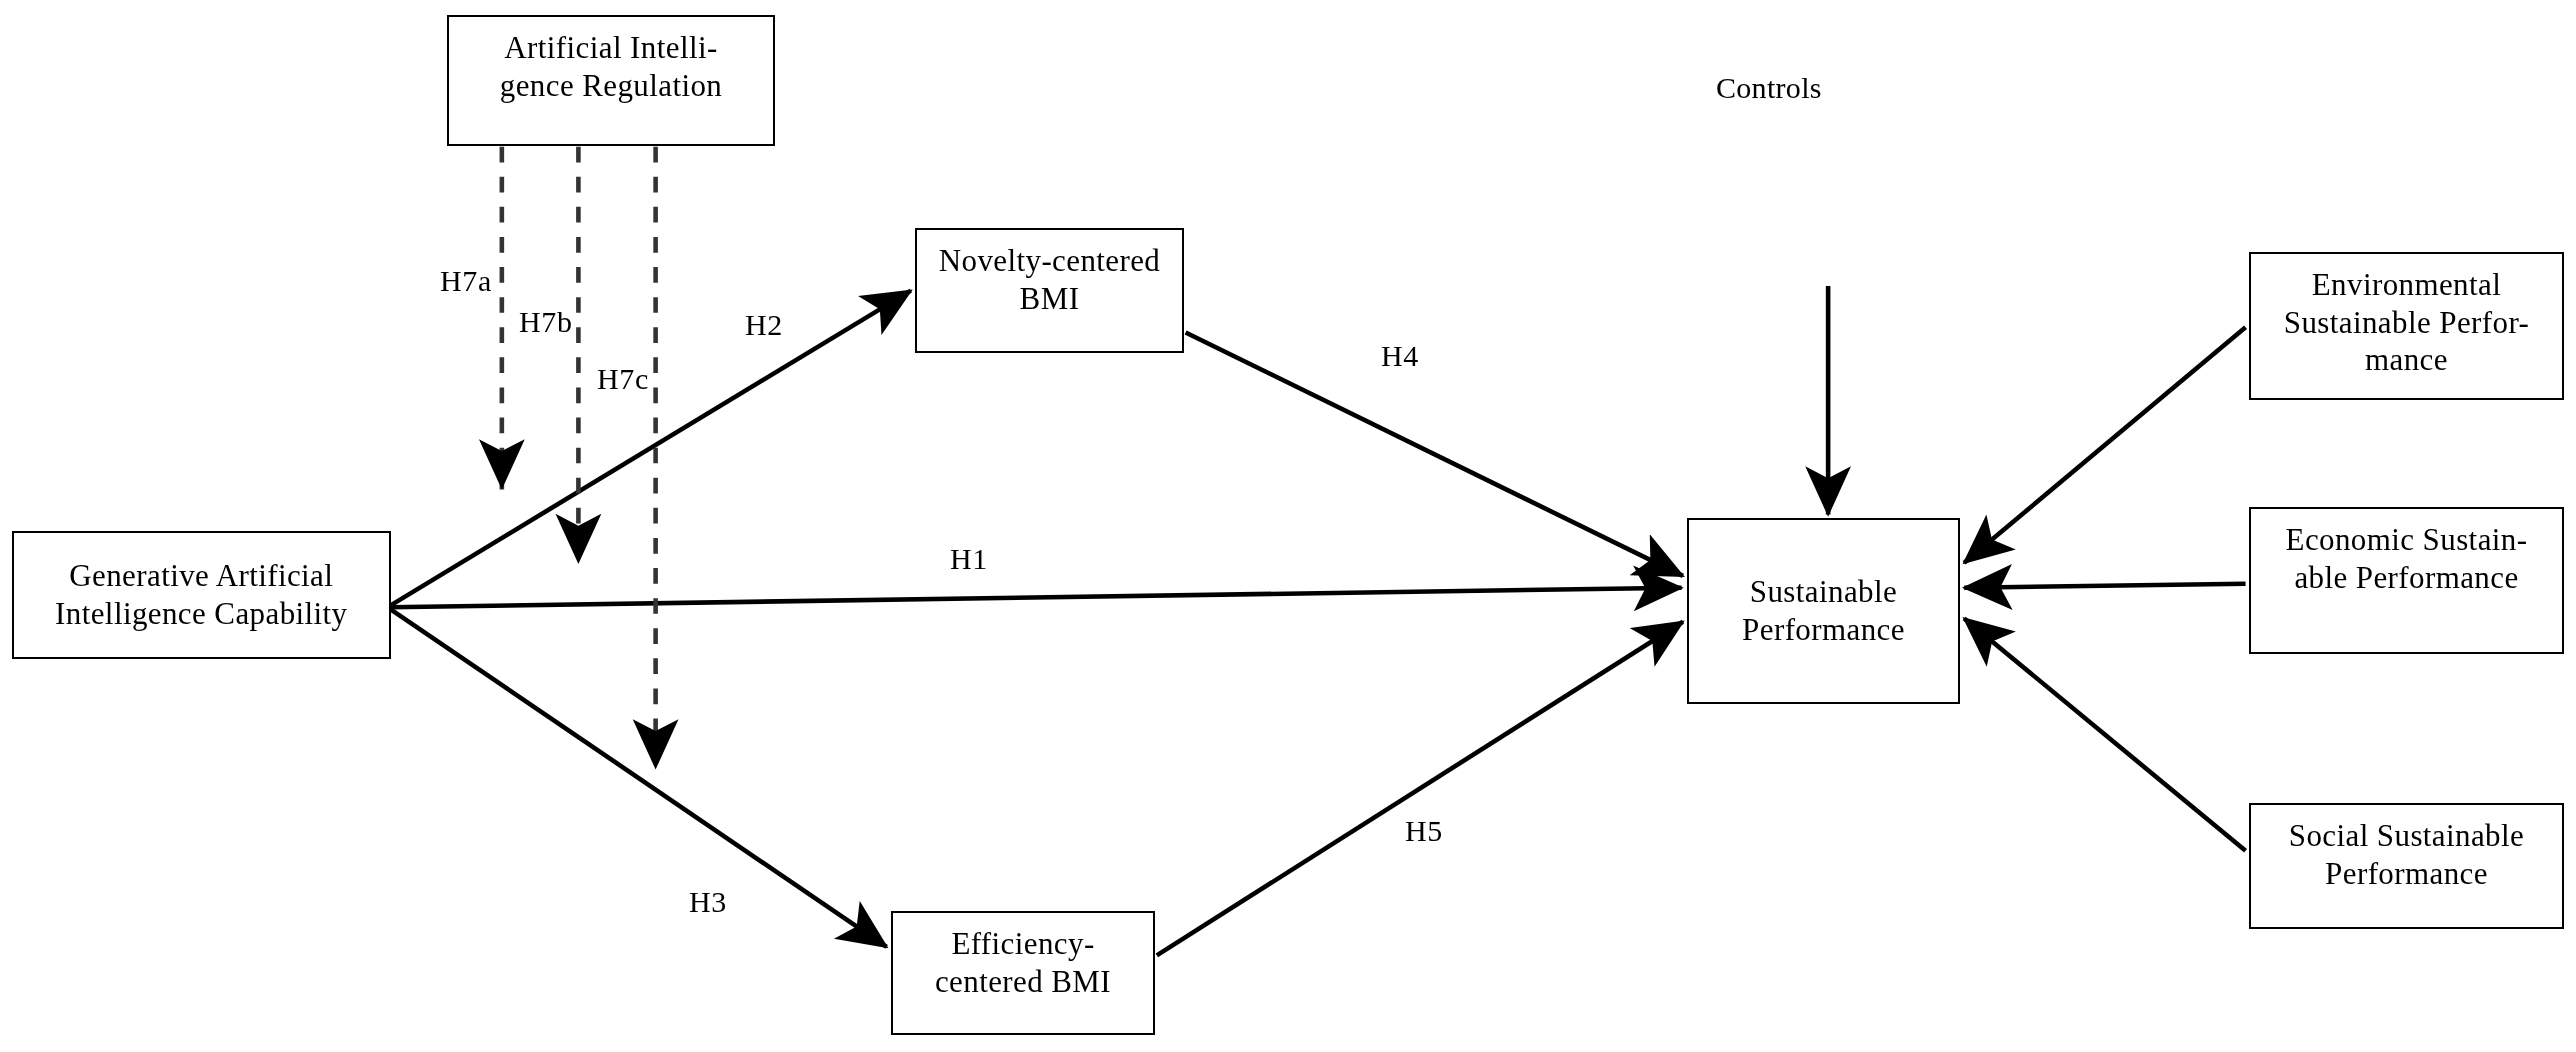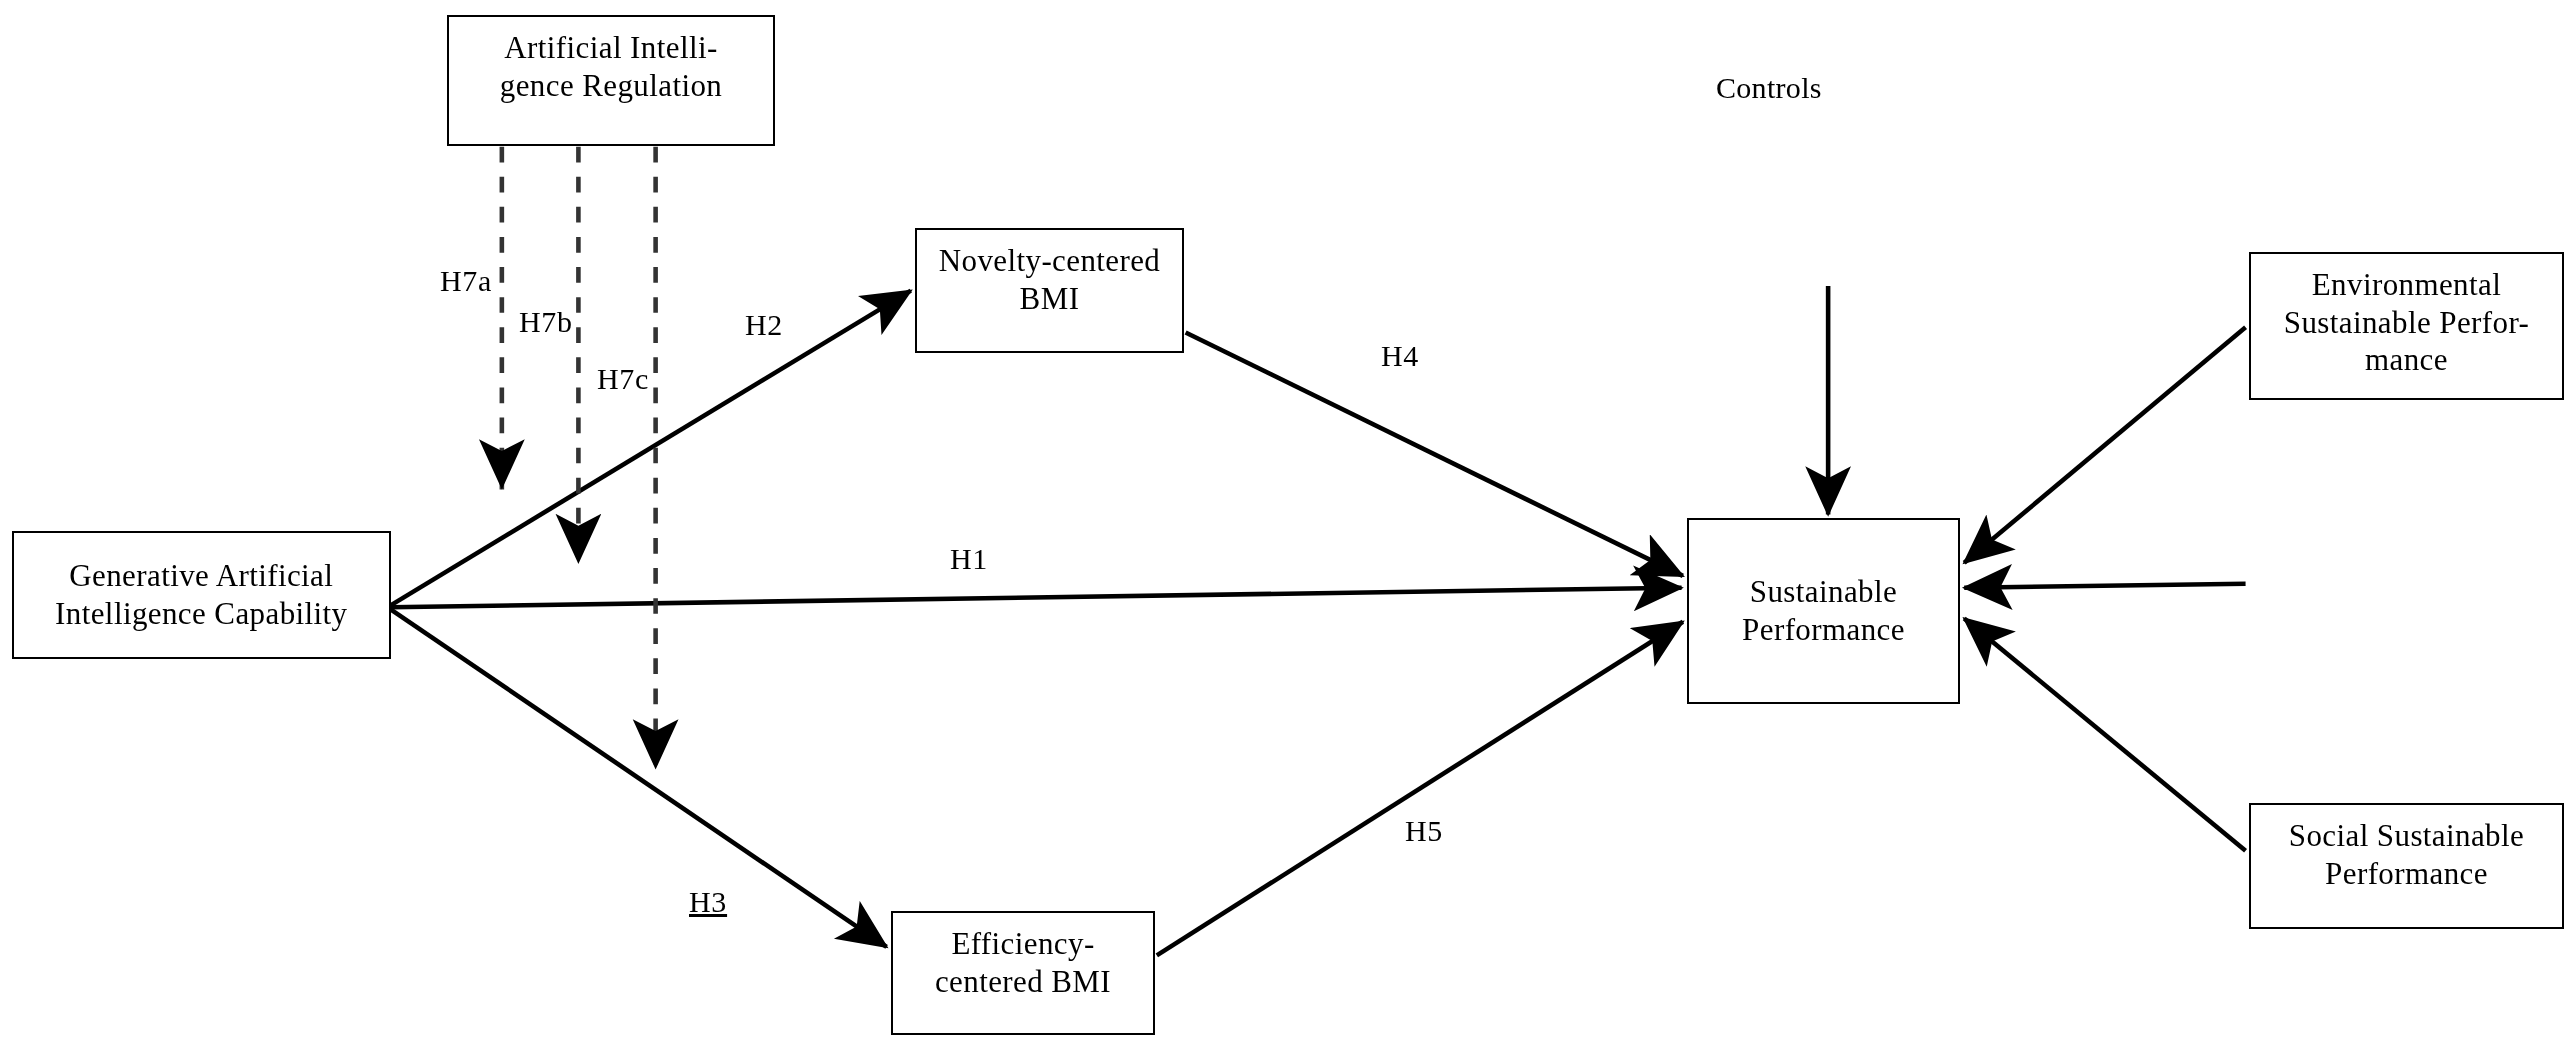--- a/index.html
+++ b/index.html
@@ -116,20 +116,24 @@
     <span>Sustainable
 Performance</span>
   </div>
 
   <div class="node" style="left:2249px; top:252px; width:315px; height:148px;">
     <span>Environmental
 Sustainable Perfor-
 mance</span>
   </div>
 
+  <div class="node" style="left:2249px; top:507px; width:315px; height:147px;">
+    <span>Economic Sustain-
+able Performance</span>
+  </div>
 
   <div class="node" style="left:2249px; top:803px; width:315px; height:126px;">
     <span>Social Sustainable
 Performance</span>
   </div>
 
   <div class="hlabel" style="left:440px; top:264px;text-align:center;">
     <span>H7a</span>
   </div>
   <div class="hlabel" style="left:519px; top:305px;">
@@ -137,21 +141,21 @@
   </div>
   <div class="hlabel" style="left:597px; top:362px;">
     <span>H7c</span>
   </div>
   <div class="hlabel" style="left:745px; top:308px;">
     <span>H2</span>
   </div>
   <div class="hlabel" style="left:950px; top:542px;">
     <span>H1</span>
   </div>
-  <div class="hlabel" style="left:689px; top:885px;text-decoration:underline;">
+  <div class="hlabel" style="left:689px; top:885px;">
     <span>H3</span>
   </div>
   <div class="hlabel" style="left:1381px; top:339px;">
     <span>H4</span>
   </div>
   <div class="hlabel" style="left:1405px; top:814px;">
     <span>H5</span>
   </div>
 
 </div>

